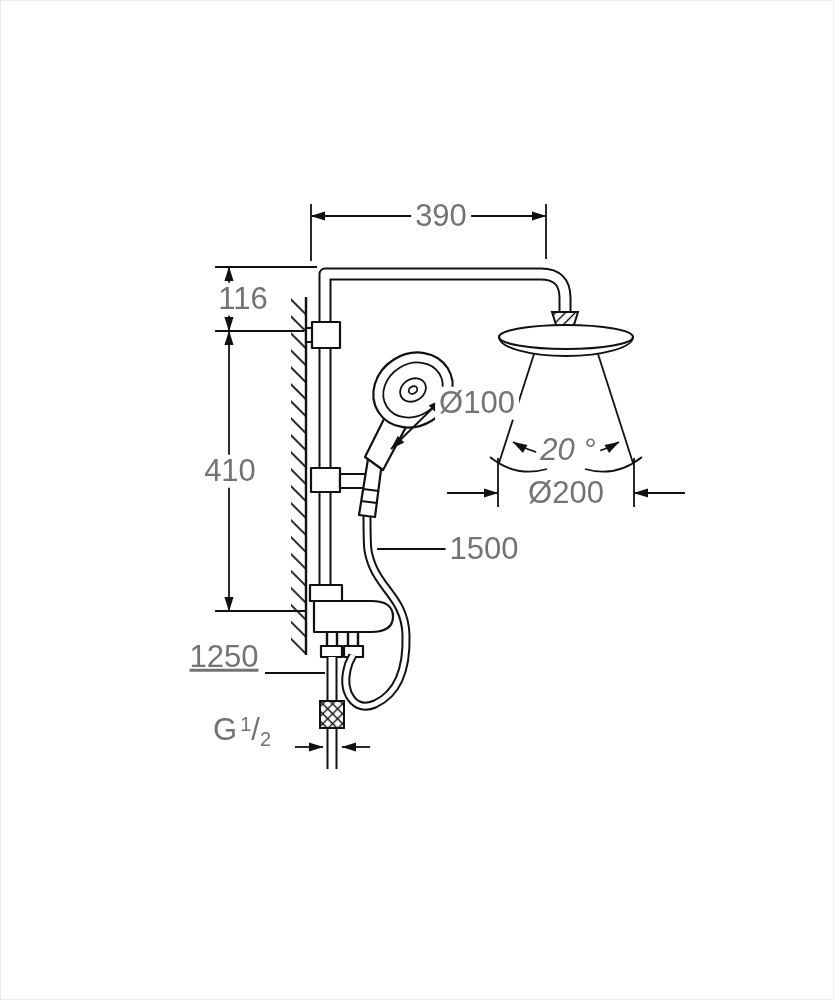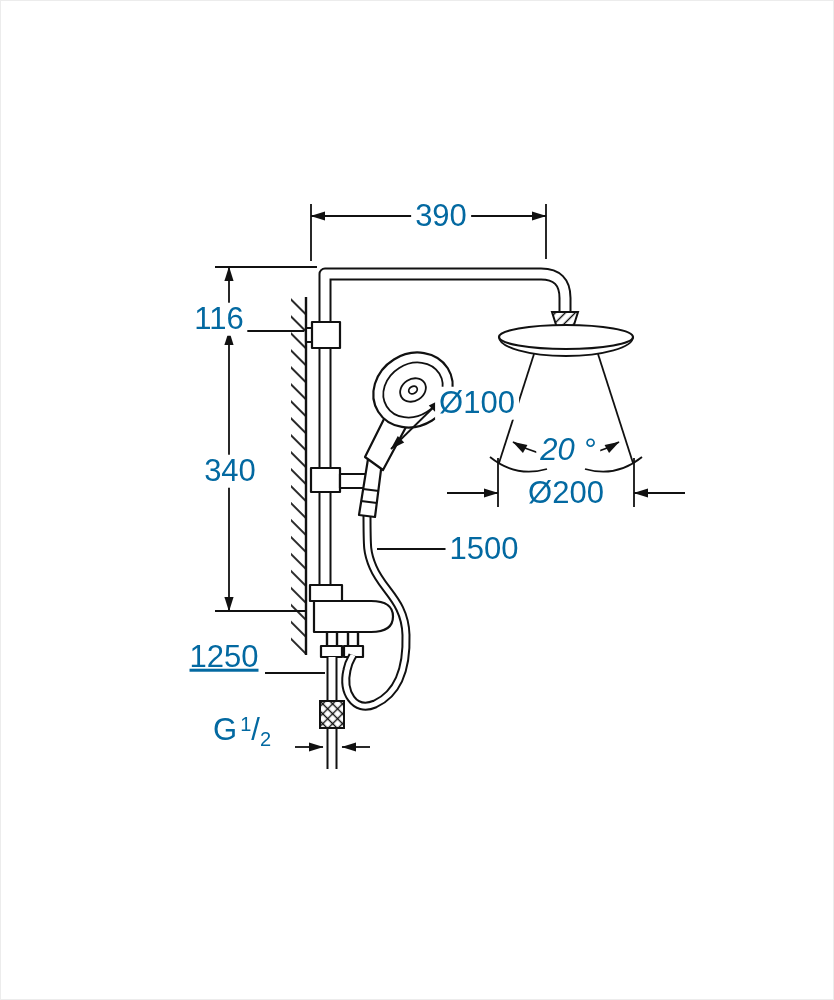--- a/index.html
+++ b/index.html
@@ -9,24 +9,24 @@
     font-family:"Liberation Sans", sans-serif;color:#111;
   }
   .stage svg{position:absolute;left:0;top:0;}
   .dim{stroke:#111;stroke-width:1.8;fill:none;}
   .draw{stroke:#111;stroke-width:2.4;fill:none;}
   .thin{stroke:#111;stroke-width:1.8;fill:none;}
   .part{fill:#fff;stroke:#111;stroke-width:2.2;stroke-linejoin:round;}
   .lbl{
     position:absolute;transform:translate(-50%,-50%);
     font-size:31px;line-height:1.05;white-space:nowrap;
-    background:#fff;padding:0 4px;color:#0369a1;
+    background:#fff;padding:0 4px;color:#737373;
   }
   .lbl-390  {left:440px;top:215px;}
-  .lbl-116  {left:218px;top:298px;margin-top:20px;}
+  .lbl-116  {left:242px;top:298px;}
   .lbl-620  {left:229px;top:470px;}
   .lbl-100  {left:464px;top:402px;margin-left:12px;}
   .lbl-20   {left:567px;top:449px;font-style:italic;}
   .lbl-200  {left:565px;top:492px;}
   .lbl-1500 {left:483px;top:548px;text-align:right;}
   .lbl-1250 {left:223px;top:656px;text-decoration:underline;}
   .lbl-ghalf{left:241px;top:731px;}
   .lbl-ghalf .sup{font-size:20px;vertical-align:9px;margin-left:3px;}
   .lbl-ghalf .sub{font-size:20px;vertical-align:-6px;}
 </style>
@@ -161,21 +161,21 @@
     </g>
 
     <g>
       <line x1="294" y1="746" x2="322" y2="746" class="dim" marker-end="url(#arrow)"></line>
       <line x1="341" y1="746" x2="369" y2="746" class="dim" marker-start="url(#arrow)"></line>
     </g>
   </svg>
 
   <div class="lbl lbl-390">390</div>
   <div class="lbl lbl-116">116</div>
-  <div class="lbl lbl-620">340</div>
+  <div class="lbl lbl-620">410</div>
   <div class="lbl lbl-100">Ø100</div>
   <div class="lbl lbl-20">20 °</div>
   <div class="lbl lbl-200">Ø200</div>
   <div class="lbl lbl-1500">1500</div>
   <div class="lbl lbl-1250">1250</div>
 
   <div class="lbl lbl-ghalf">
     <span>G</span><span class="sup">1</span><span>/</span><span class="sub">2</span>
   </div>
 

